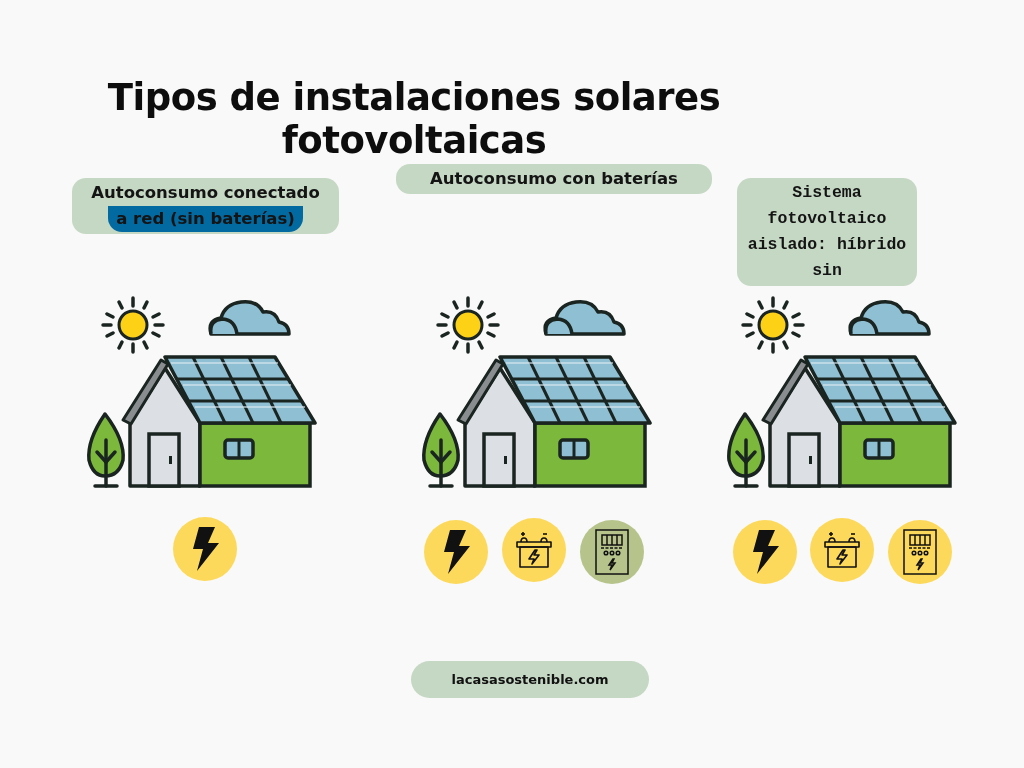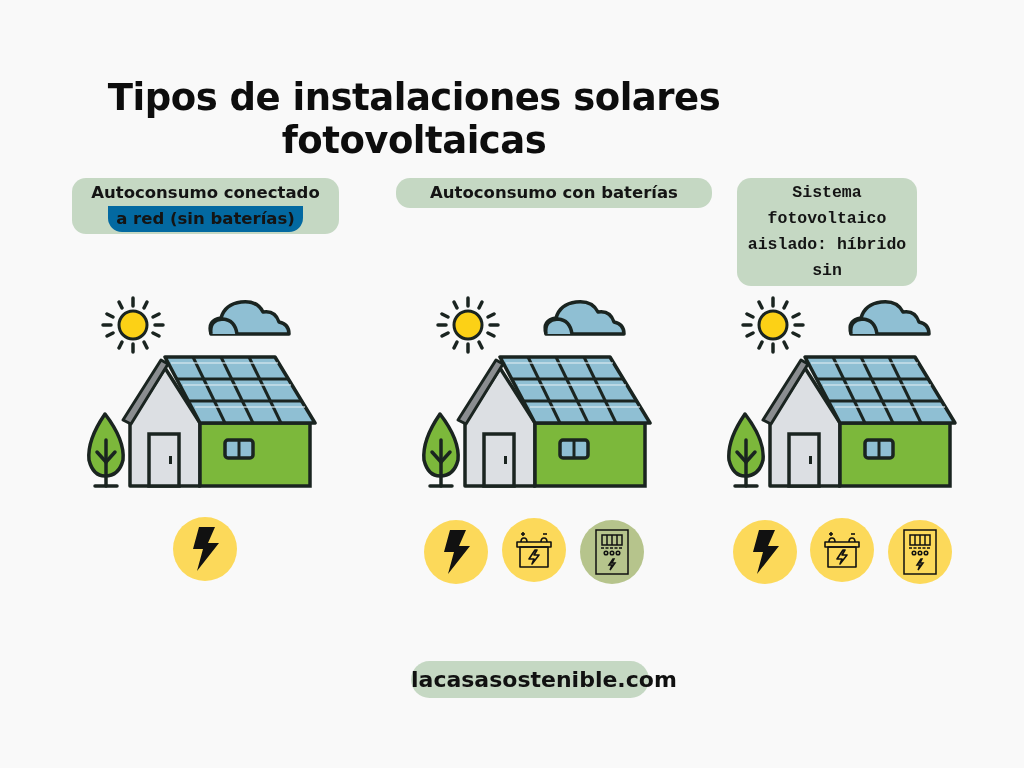--- a/index.html
+++ b/index.html
@@ -18,21 +18,21 @@
   }
   .label .line { display:block; }
   .house { position:absolute; width:250px; height:200px; }
   .icon-circle {
     position:absolute; width:64px; height:64px; border-radius:50%;
     display:flex; align-items:center; justify-content:center;
   }
   .footer {
     position:absolute; left:411px; top:661px; width:238px; height:37px;
     background:#c5d8c3; border-radius:19px; text-align:center; line-height:37px;
-    font-size:22px; font-weight:bold; color:#111;
+    font-size:13px; font-weight:bold; color:#111;
   }
 </style>
 </head>
 <body>
 
 <svg width="0" height="0" style="position:absolute">
   <defs>
     <g id="house-art">
 
       <g stroke="#1a2420" stroke-width="3.5" stroke-linecap="round">
@@ -124,21 +124,21 @@
 </div>
 <svg class="house" style="left:75px; top:290px;" viewBox="0 0 250 200">
     <use href="#house-art"></use>
   </svg>
 <div class="icon-circle" style="left:173px; top:517px; background:#fcd95a;">
   <svg width="40" height="48" viewBox="0 0 40 48">
       <use href="#bolt-art"></use>
     </svg>
 </div>
 
-<div class="label" style="left:396px; top:178px; width:316px;text-align:center;">
+<div class="label" style="left:396px; top:164px; width:316px;text-align:center;">
   <span class="line">Autoconsumo con baterías</span>
 </div>
 <svg class="house" style="left:410px; top:290px;" viewBox="0 0 250 200">
     <use href="#house-art"></use>
   </svg>
 <div class="icon-circle" style="left:424px; top:520px; background:#fcd95a;">
   <svg width="40" height="48" viewBox="0 0 40 48">
       <use href="#bolt-art"></use>
     </svg>
 </div>

